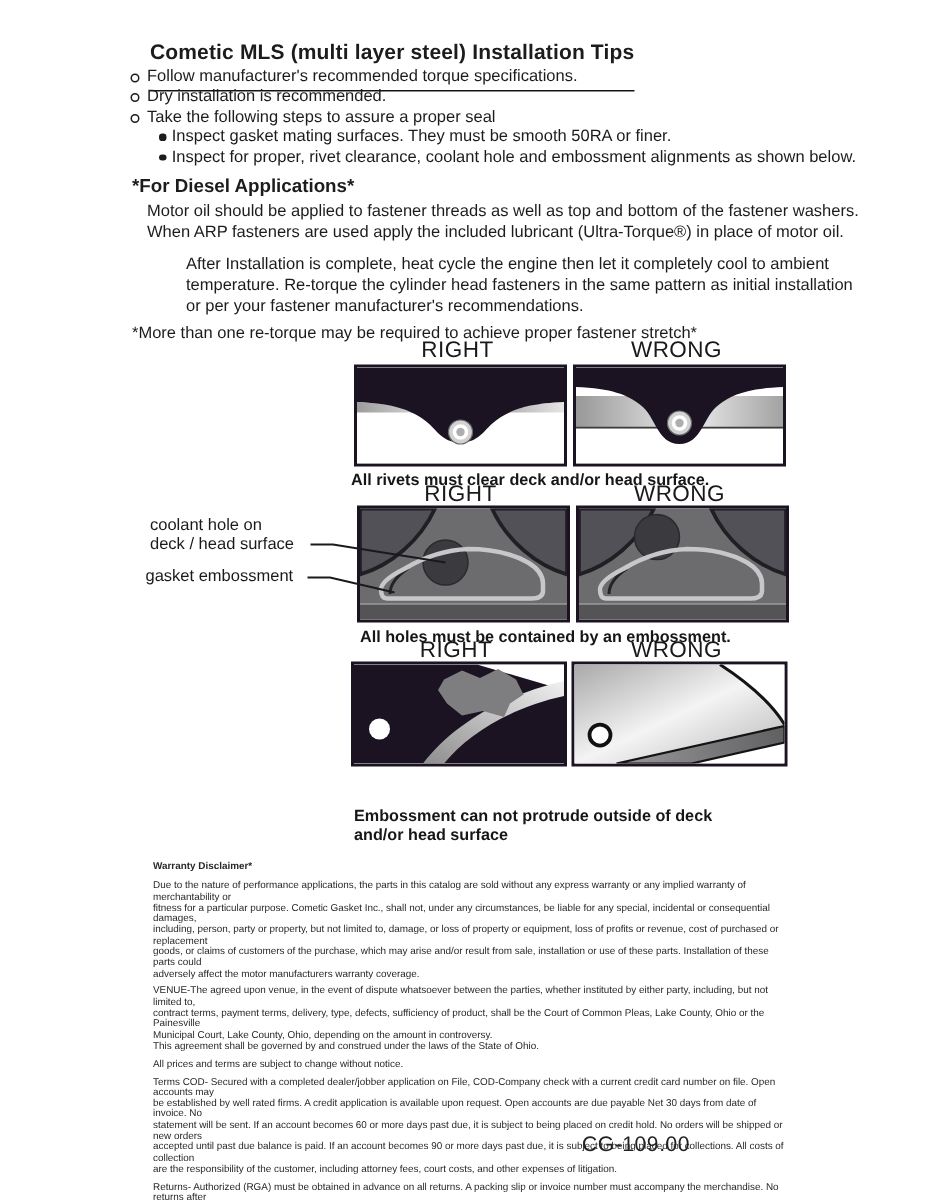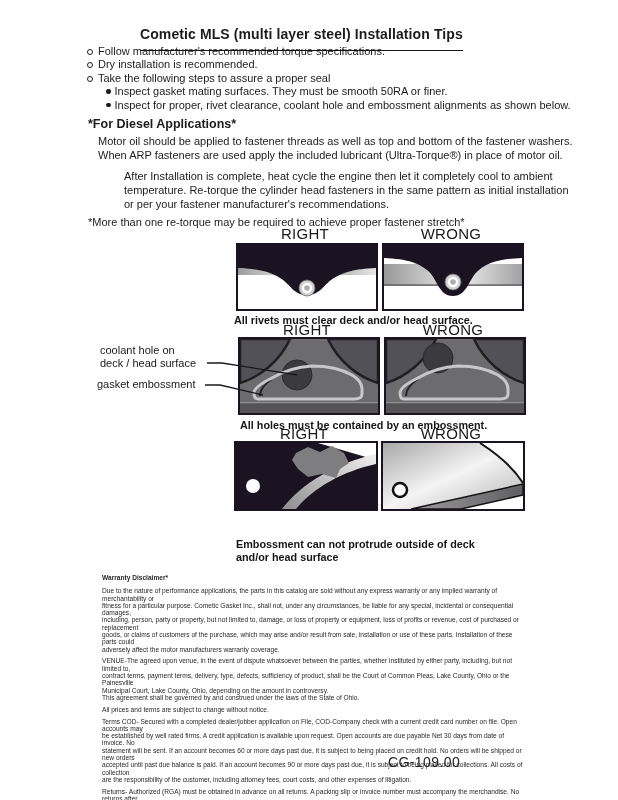--- a/index.html
+++ b/index.html
@@ -4,21 +4,21 @@
 <style>
   html,body{margin:0;padding:0;background:#ffffff;}
   .page{
     position:relative;width:618px;height:800px;background:#ffffff;overflow:hidden;
     font-family:"Liberation Sans",sans-serif;color:#1c1c1e;
   }
   .abs{position:absolute;}
   .ml{white-space:pre-line;}
   .title{
     left:100px;top:26px;font-size:14px;font-weight:bold;
-    border-bottom:1.5px solid #141416;padding-bottom:8px;letter-spacing:.1px;margin-left:40px;
+    border-bottom:1.5px solid #141416;padding-bottom:18px;letter-spacing:.1px;
   }
   .bullets{left:87px;top:45px;font-size:11px;}
   .b-row{display:flex;align-items:flex-start;line-height:13.4px;}
   .b-row.sub{margin-left:18px;}
   .marker-o{width:4px;height:4px;border:1px solid #1c1c1e;border-radius:50%;margin:4px 5px 0 0;flex:none;}
   .marker-f{width:4.5px;height:4.5px;background:#1c1c1e;border-radius:50%;margin:4px 4px 0 1px;flex:none;}
   .h2{font-size:12.5px;font-weight:bold;}
   .para{font-size:11px;line-height:14px;}
   .dw-label{width:138px;text-align:center;font-size:15px;letter-spacing:.3px;color:#19191b;}
   .dw-label.w3{width:140px;}

